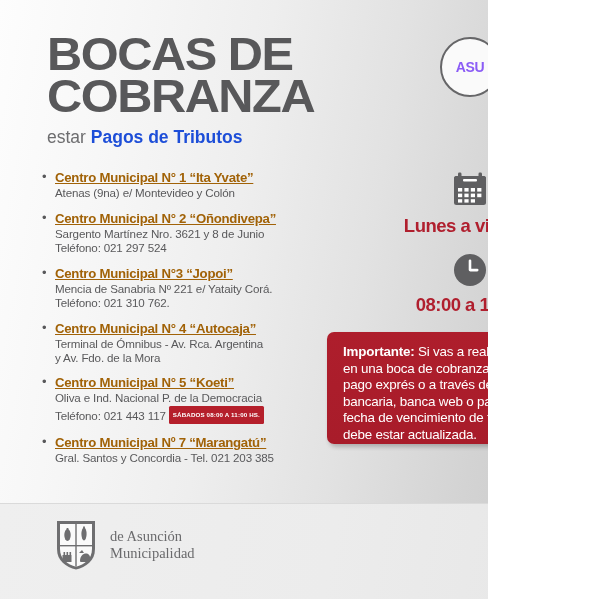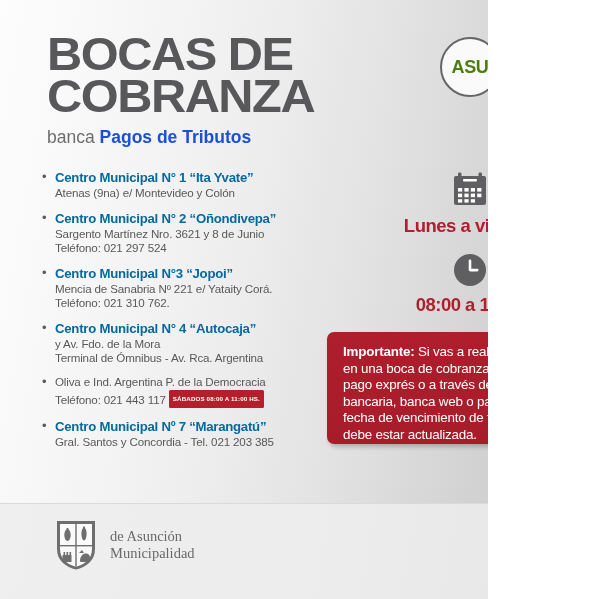--- a/index.html
+++ b/index.html
@@ -96,23 +96,23 @@
     width: 60px; height: 60px;
     border-radius: 50%;
     background: #fafafa;
     border: 2.5px solid #666668;
     display: flex;
     align-items: center;
     justify-content: center;
     z-index: 2;
   }
   .asu-text {
-    font-size: 18px;
-    font-weight: 700;
-    color: #4d7c0f;
+    font-size: 14px;
+    font-weight: 700;
+    color: #8b5cf6;
     letter-spacing: -0.3px;
   }
   .asu-chart-icon {
     position: absolute;
     right: 13px; top: 16px;
     width: 32px; height: 30px;
   }
 
   
   .centers-list {
@@ -131,24 +131,25 @@
     content: "•";
     position: absolute;
     left: 0; top: -1px;
     color: #58585a;
     font-size: 13px;
     line-height: 16px;
   }
   .center-name {
     font-size: 13.2px;
     font-weight: 700;
-    color: #0369a1;
+    color: #a16207;
     letter-spacing: -0.25px;
     line-height: 16px;
     white-space: nowrap;
+    text-decoration: underline;
   }
   .center-line {
     font-size: 11.6px;
     color: #59595b;
     line-height: 14.2px;
     letter-spacing: -0.15px;
     white-space: nowrap;
   }
   .center-line .badge {
     display: inline-block;
@@ -242,21 +243,21 @@
 
 <div id="poster">
 
   <div class="main-area"></div>
   <div class="footer-area"></div>
   <div class="footer-sep"></div>
 
   <div class="heading-block">
     <div class="heading-line">BOCAS DE</div>
     <div class="heading-line">COBRANZA</div>
-    <div class="heading-sub"><span>banca </span><b>Pagos de Tributos</b></div>
+    <div class="heading-sub"><span>estar </span><b>Pagos de Tributos</b></div>
   </div>
 
   <div class="asu-logo">
     <div class="asu-circle-dark"></div>
     <svg class="asu-chart-icon" viewBox="0 0 32 30">
       <rect x="2" y="1" width="2" height="26" fill="#ffffff"></rect>
       <rect x="2" y="25" width="28" height="2" fill="#ffffff"></rect>
       <g fill="#ffffff">
         <rect x="7" y="21" width="1.4" height="3.2"></rect>
         <rect x="12" y="21" width="1.4" height="3.2"></rect>
@@ -290,26 +291,27 @@
     </li>
 
     <li class="center-item">
       <div class="center-name">Centro Municipal N°3 “Jopoi”</div>
       <div class="center-line">Mencia de Sanabria Nº 221 e/ Yataity Corá.</div>
       <div class="center-line">Teléfono: 021 310 762.</div>
     </li>
 
     <li class="center-item">
       <div class="center-name">Centro Municipal N° 4 “Autocaja”</div>
+      <div class="center-line">Terminal de Ómnibus - Av. Rca. Argentina</div>
       <div class="center-line">y Av. Fdo. de la Mora</div>
-      <div class="center-line">Terminal de Ómnibus - Av. Rca. Argentina</div>
-    </li>
-
-    <li class="center-item">
-      <div class="center-line">Oliva e Ind. Argentina P. de la Democracia</div>
+    </li>
+
+    <li class="center-item">
+      <div class="center-name">Centro Municipal N° 5 “Koeti”</div>
+      <div class="center-line">Oliva e Ind. Nacional P. de la Democracia</div>
       <div class="center-line"><span>Teléfono: 021 443 117</span><span class="badge">SÁBADOS 08:00 A 11:00 HS.</span></div>
     </li>
 
     <li class="center-item">
       <div class="center-name">Centro Municipal Nº 7 “Marangatú”</div>
       <div class="center-line">Gral. Santos y Concordia - Tel. 021 203 385</div>
     </li>
 
   </ul>
 

